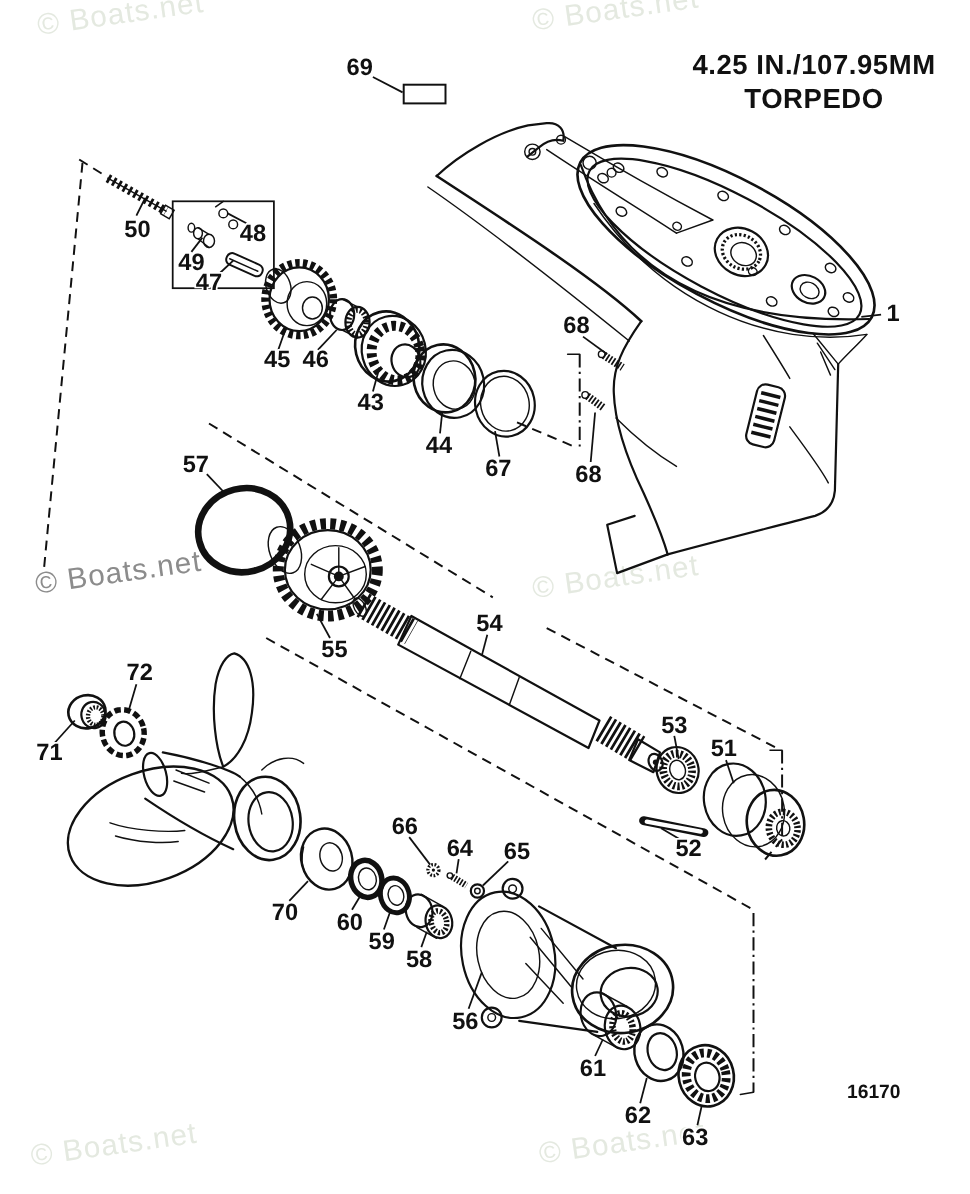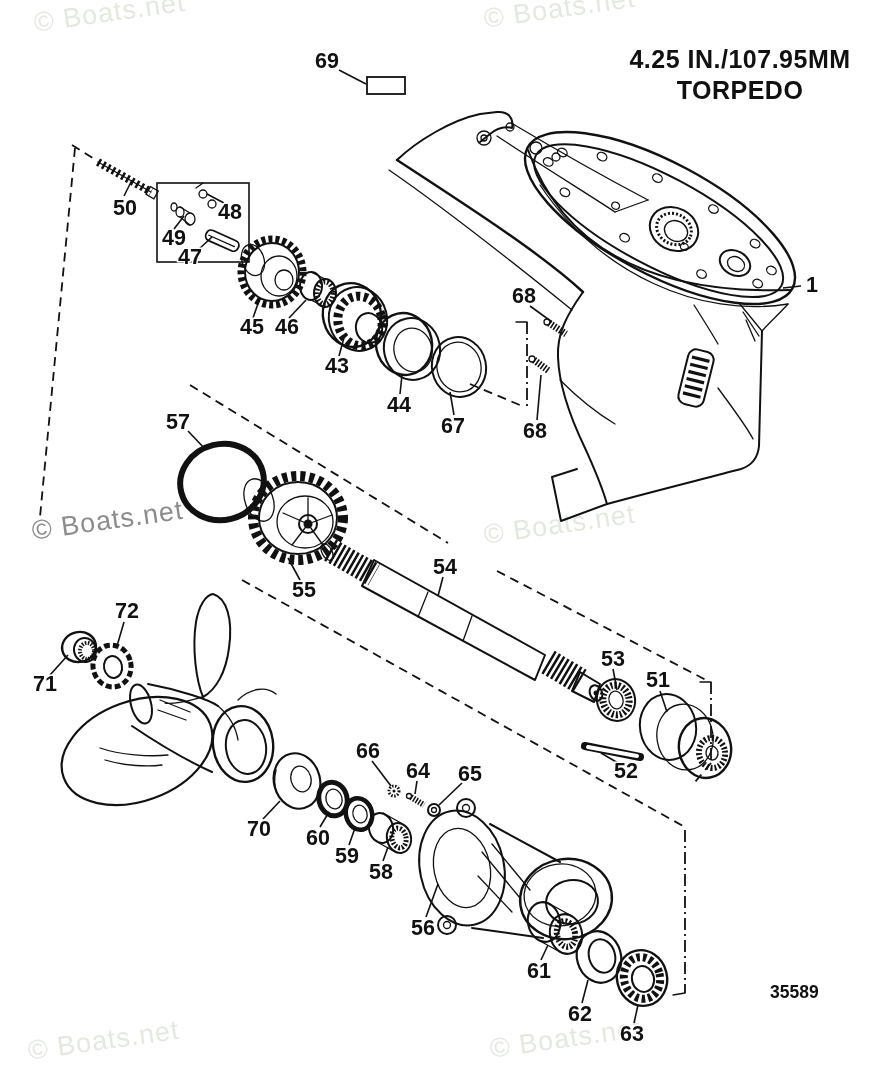--- a/index.html
+++ b/index.html
@@ -401,14 +401,14 @@
         <text x="423" y="928" text-anchor="middle" dominant-baseline="central" class="callout-num">56</text>
         <line x1="541" y1="960" x2="548" y2="945" class="leader"></line>
         <text x="539" y="971" text-anchor="middle" dominant-baseline="central" class="callout-num">61</text>
         <line x1="582" y1="1003" x2="588" y2="980" class="leader"></line>
         <text x="580" y="1014" text-anchor="middle" dominant-baseline="central" class="callout-num">62</text>
         <line x1="634" y1="1023" x2="638" y2="1005" class="leader"></line>
         <text x="632" y="1034" text-anchor="middle" dominant-baseline="central" class="callout-num">63</text>
       </g>
   </svg>
 
-  <div id="drawing-number">35589</div>
+  <div id="drawing-number">16170</div>
 </div>
 
 </body></html>

